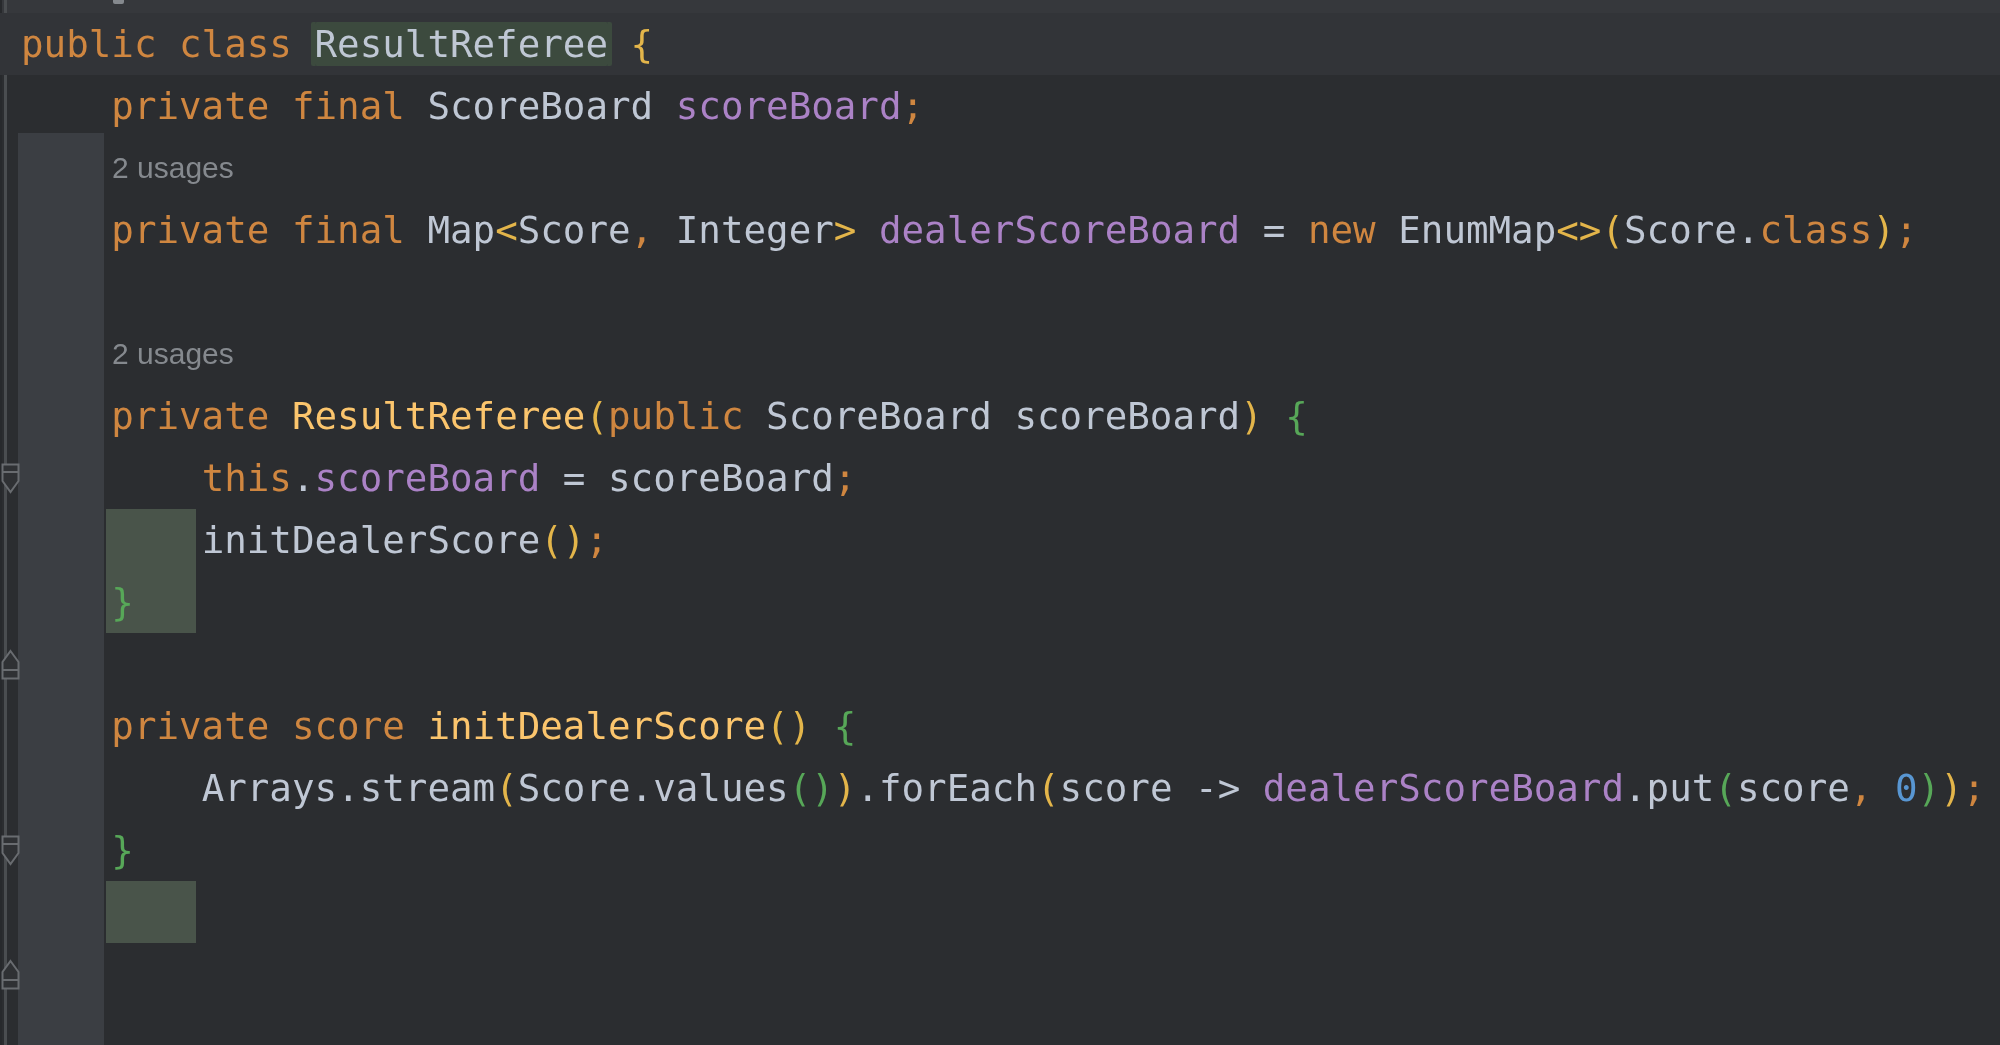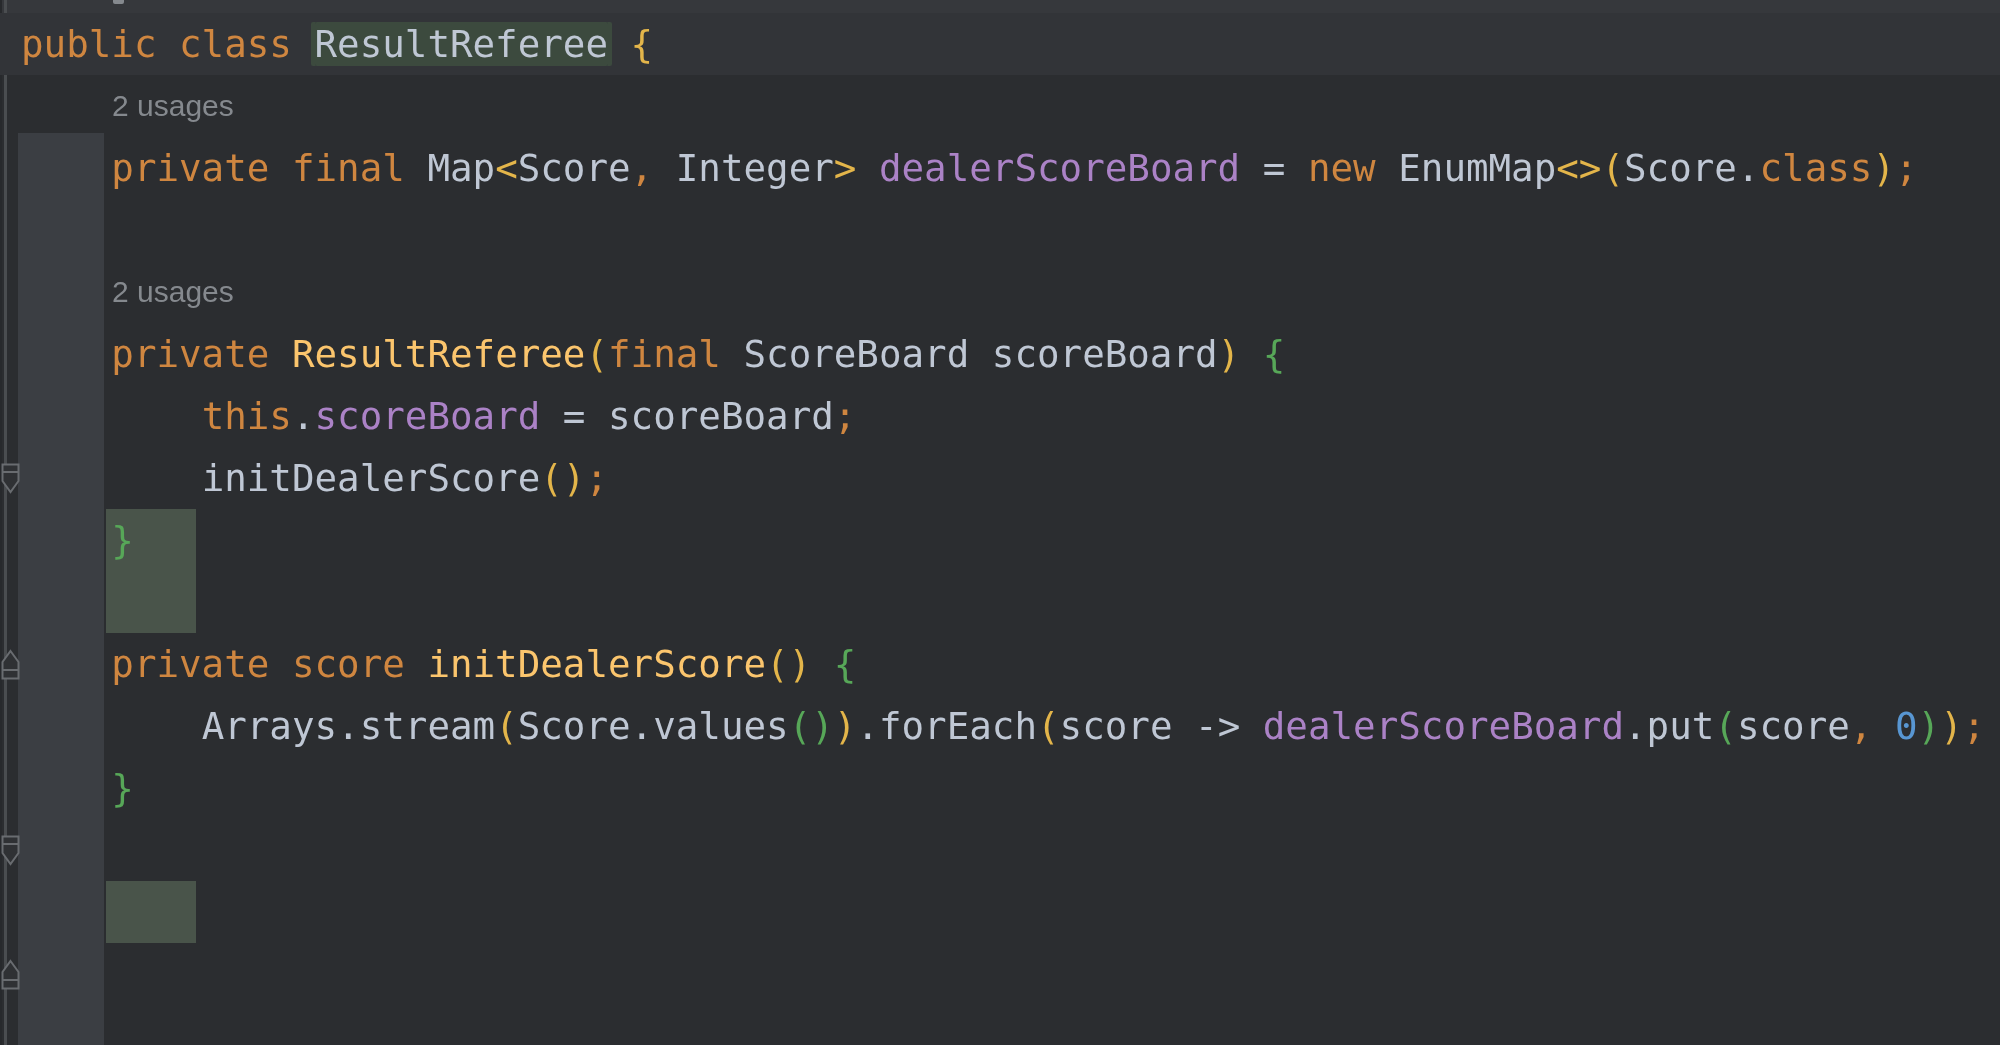--- a/index.html
+++ b/index.html
@@ -58,25 +58,26 @@
 <div class="editor">
   <div class="top-band"></div>
   <div class="top-glyph"></div>
   <div class="gutter-col"></div>
   <div class="edge-strip"></div>
   <div class="fold-line"></div>
   <div class="scope-block b1"></div>
   <div class="scope-block b2"></div>
   <div class="code-area">
       <div class="row code caret-row"><span class="tk c-kw">public class </span><span class="tk c-id hl">ResultReferee</span><span class="tk c-id"> </span><span class="tk c-b1">{</span></div>
+      <div class="row code"><span class="tk c-id">    </span><span class="tk c-kw">private final </span><span class="tk c-id">ScoreBoard </span><span class="tk c-fd">scoreBoard</span><span class="tk c-kw">;</span></div>
       <div class="row inlay">2 usages</div>
       <div class="row code"><span class="tk c-id">    </span><span class="tk c-kw">private final </span><span class="tk c-id">Map</span><span class="tk c-b1">&lt;</span><span class="tk c-id">Score</span><span class="tk c-kw">,</span><span class="tk c-id"> </span><span class="tk c-id">Integer</span><span class="tk c-b1">&gt;</span><span class="tk c-id"> </span><span class="tk c-fd">dealerScoreBoard</span><span class="tk c-id"> = </span><span class="tk c-kw">new</span><span class="tk c-id"> </span><span class="tk c-id">EnumMap</span><span class="tk c-b1">&lt;&gt;</span><span class="tk c-b1">(</span><span class="tk c-id">Score.</span><span class="tk c-kw">class</span><span class="tk c-b1">)</span><span class="tk c-kw">;</span></div>
       <div class="row code"></div>
       <div class="row inlay">2 usages</div>
-      <div class="row code"><span class="tk c-id">    </span><span class="tk c-kw">private </span><span class="tk c-md">ResultReferee</span><span class="tk c-b1">(</span><span class="tk c-kw">final</span><span class="tk c-id"> ScoreBoard scoreBoard</span><span class="tk c-b1">)</span><span class="tk c-id"> </span><span class="tk c-b2">{</span></div>
+      <div class="row code"><span class="tk c-id">    </span><span class="tk c-kw">private </span><span class="tk c-md">ResultReferee</span><span class="tk c-b1">(</span><span class="tk c-kw">public</span><span class="tk c-id"> ScoreBoard scoreBoard</span><span class="tk c-b1">)</span><span class="tk c-id"> </span><span class="tk c-b2">{</span></div>
       <div class="row code"><span class="tk c-id">        </span><span class="tk c-kw">this</span><span class="tk c-id">.</span><span class="tk c-fd">scoreBoard</span><span class="tk c-id"> = scoreBoard</span><span class="tk c-kw">;</span></div>
       <div class="row code"><span class="tk c-id">        </span><span class="tk c-id">initDealerScore</span><span class="tk c-b1">()</span><span class="tk c-kw">;</span></div>
       <div class="row code"><span class="tk c-id">    </span><span class="tk c-b2">}</span></div>
       <div class="row code"></div>
       <div class="row code"><span class="tk c-id">    </span><span class="tk c-kw">private score </span><span class="tk c-md">initDealerScore</span><span class="tk c-b1">()</span><span class="tk c-id"> </span><span class="tk c-b2">{</span></div>
       <div class="row code"><span class="tk c-id">        </span><span class="tk c-id">Arrays.</span><span class="tk c-id it">stream</span><span class="tk c-b1">(</span><span class="tk c-id">Score.</span><span class="tk c-id it">values</span><span class="tk c-b2">(</span><span class="tk c-b2">)</span><span class="tk c-b1">)</span><span class="tk c-id">.forEach</span><span class="tk c-b1">(</span><span class="tk c-id">score -&gt; </span><span class="tk c-fd">dealerScoreBoard</span><span class="tk c-id">.put</span><span class="tk c-b2">(</span><span class="tk c-id">score</span><span class="tk c-kw">,</span><span class="tk c-id"> </span><span class="tk c-num">0</span><span class="tk c-b2">)</span><span class="tk c-b1">)</span><span class="tk c-kw">;</span></div>
       <div class="row code"><span class="tk c-id">    </span><span class="tk c-b2">}</span></div>
       <div class="row code"></div>
     </div>
   <div id="fold-host">

